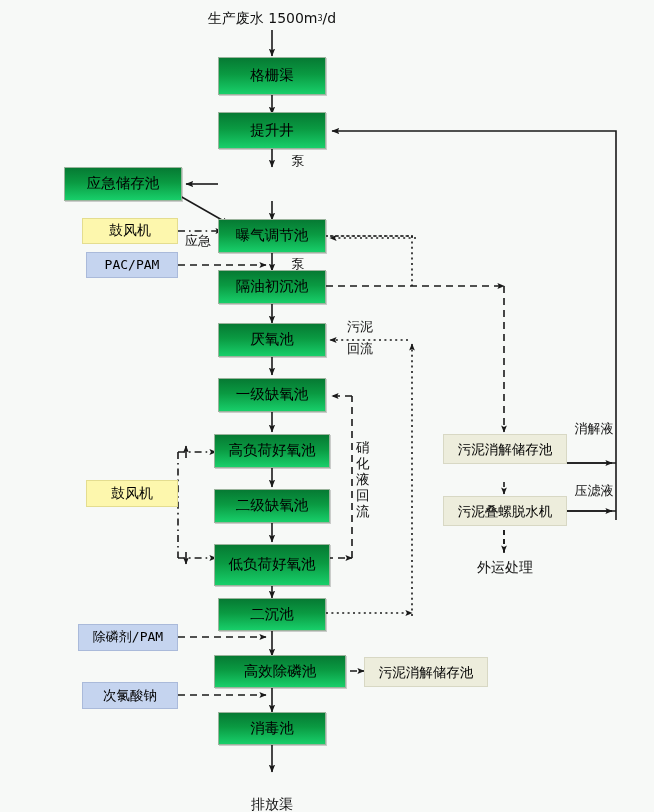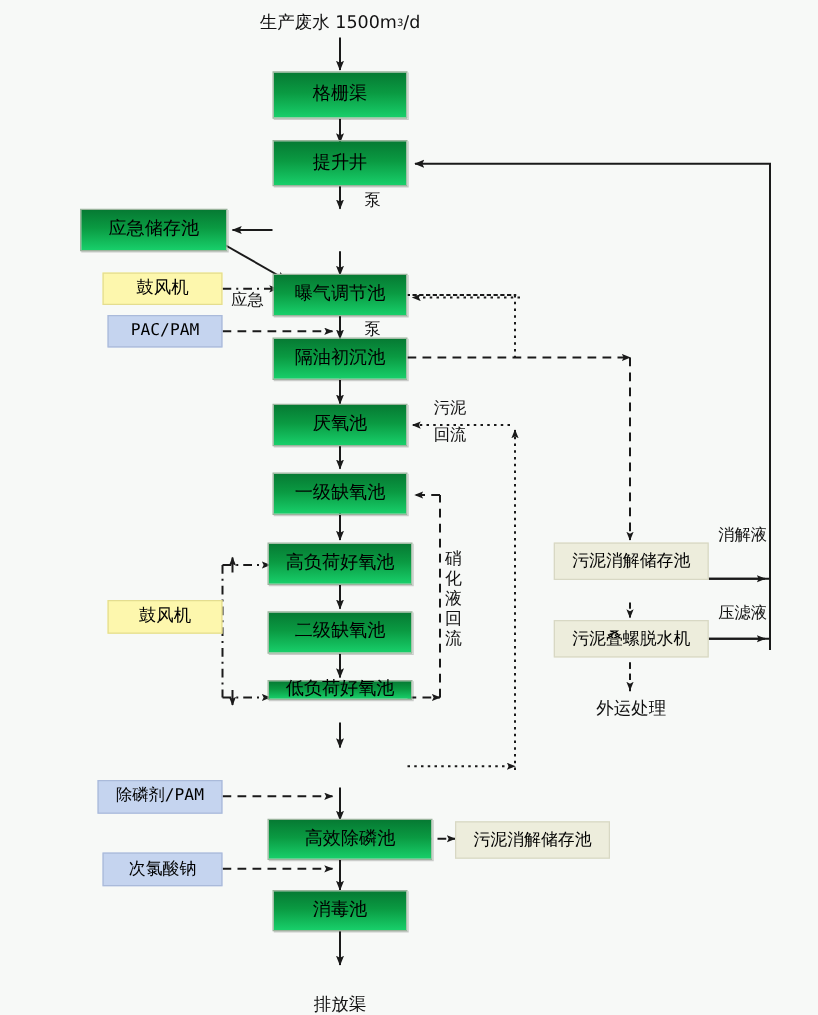--- a/index.html
+++ b/index.html
@@ -162,24 +162,27 @@
   </div>
 
   <div class="node proc" style="left:214px;top:434px;width:116px;height:34px;">
     <span>高负荷好氧池</span>
   </div>
 
   <div class="node proc" style="left:214px;top:489px;width:116px;height:34px;">
     <span>二级缺氧池</span>
   </div>
 
-  <div class="node proc" style="left:214px;top:544px;width:116px;height:16px;">
+  <div class="node proc" style="left:214px;top:544px;width:116px;height:42px;">
     <span>低负荷好氧池</span>
   </div>
 
+  <div class="node proc" style="left:218px;top:598px;width:108px;height:33px;">
+    <span>二沉池</span>
+  </div>
 
   <div class="node proc" style="left:214px;top:655px;width:132px;height:33px;">
     <span>高效除磷池</span>
   </div>
 
   <div class="node proc" style="left:218px;top:712px;width:108px;height:33px;">
     <span>消毒池</span>
   </div>
 
   <div class="node proc" style="left:64px;top:167px;width:118px;height:34px;">

